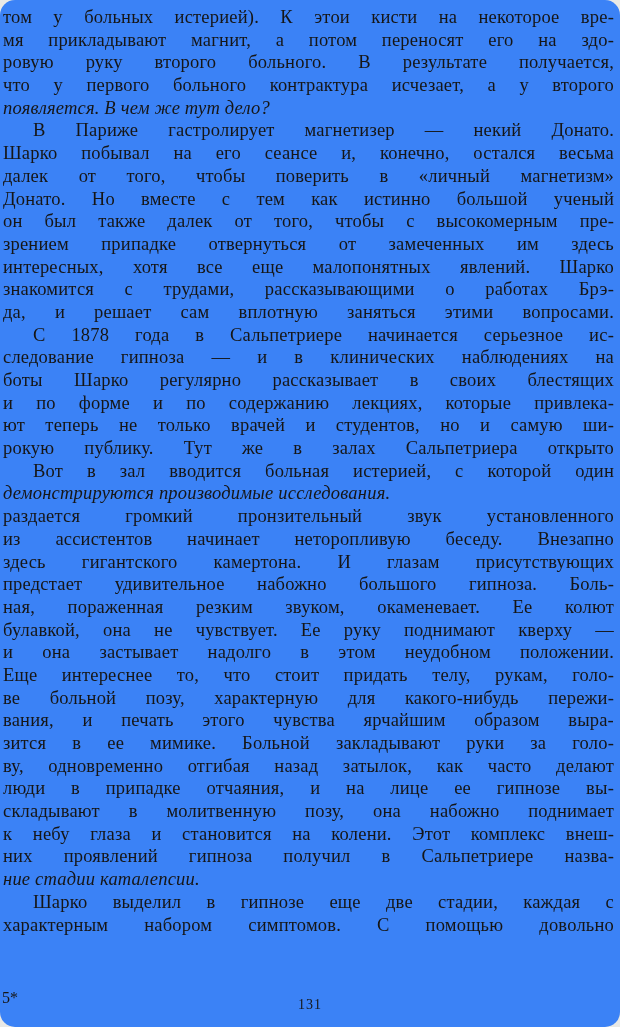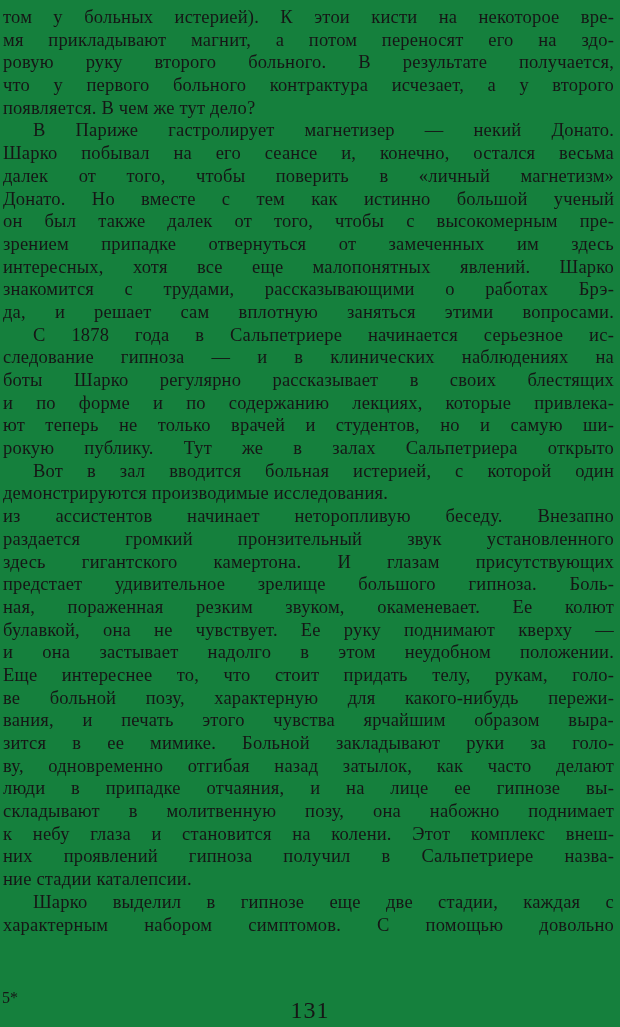--- a/index.html
+++ b/index.html
@@ -5,24 +5,25 @@
   html, body {
     margin: 0;
     padding: 0;
     background: #e9e9e6;
   }
   .page {
     position: relative;
     width: 620px;
     height: 1027px;
     margin: 0;
-    background: #15803d;
+    background: #3b82f6;
     overflow: hidden;
     font-family: "Liberation Serif", "DejaVu Serif", serif;
     color: #161616;
+    border-radius: 15px;
   }
   .text-block {
     position: absolute;
     top: 6px;
     left: 3px;
     right: 6px;
   }
   .line {
     font-size: 18.5px;
     font-weight: 500;
@@ -33,35 +34,36 @@
     text-align-last: justify;
     white-space: normal;
     overflow: hidden;
   }
   .line.indent {
     padding-left: 30px;
   }
   .line.para-end {
     text-align: right;
     text-align-last: left;
+    font-style: italic;
   }
   .footer-note {
     position: absolute;
     left: 2px;
     top: 989px;
     font-size: 16px;
     font-weight: 500;
   }
   .page-number {
     position: absolute;
     left: 0;
     right: 0;
     top: 997px;
     text-align: center;
-    font-size: 24px;
+    font-size: 14px;
     font-weight: 500;
     letter-spacing: 1px;
   }
 </style>
 </head>
 <body>
 
 <div class="page">
   <div class="text-block">
       <div class="line">том у больных истерией). К этои кисти на некоторое вре-</div>
@@ -79,24 +81,24 @@
       <div class="line">знакомится с трудами, рассказывающими о работах Брэ-</div>
       <div class="line">да, и решает сам вплотную заняться этими вопросами.</div>
       <div class="line indent">С 1878 года в Сальпетриере начинается серьезное ис-</div>
       <div class="line">следование гипноза — и в клинических наблюдениях на</div>
       <div class="line">боты Шарко регулярно рассказывает в своих блестящих</div>
       <div class="line">и по форме и по содержанию лекциях, которые привлека-</div>
       <div class="line">ют теперь не только врачей и студентов, но и самую ши-</div>
       <div class="line">рокую публику. Тут же в залах Сальпетриера открыто</div>
       <div class="line indent">Вот в зал вводится больная истерией, с которой один</div>
       <div class="line para-end">демонстрируются производимые исследования.</div>
+      <div class="line">раздается громкий пронзительный звук установленного</div>
       <div class="line">из ассистентов начинает неторопливую беседу. Внезапно</div>
-      <div class="line">раздается громкий пронзительный звук установленного</div>
       <div class="line">здесь гигантского камертона. И глазам присутствующих</div>
-      <div class="line">предстает удивительное зрелище большого гипноза. Боль-</div>
+      <div class="line">предстает удивительное набожно большого гипноза. Боль-</div>
       <div class="line">ная, пораженная резким звуком, окаменевает. Ее колют</div>
       <div class="line">булавкой, она не чувствует. Ее руку поднимают кверху —</div>
       <div class="line">и она застывает надолго в этом неудобном положении.</div>
       <div class="line">Еще интереснее то, что стоит придать телу, рукам, голо-</div>
       <div class="line">ве больной позу, характерную для какого-нибудь пережи-</div>
       <div class="line">вания, и печать этого чувства ярчайшим образом выра-</div>
       <div class="line">зится в ее мимике. Больной закладывают руки за голо-</div>
       <div class="line">ву, одновременно отгибая назад затылок, как часто делают</div>
       <div class="line">люди в припадке отчаяния, и на лице ее гипнозе вы-</div>
       <div class="line">складывают в молитвенную позу, она набожно поднимает</div>

